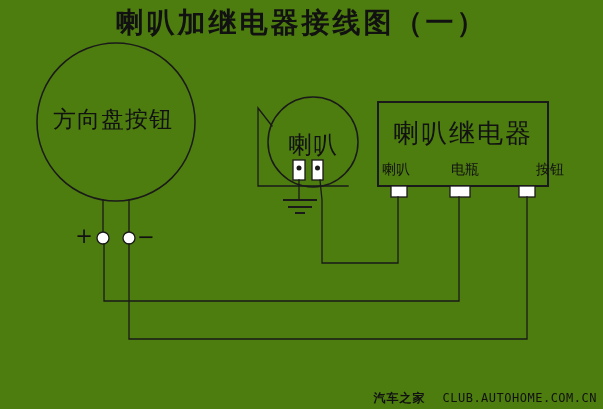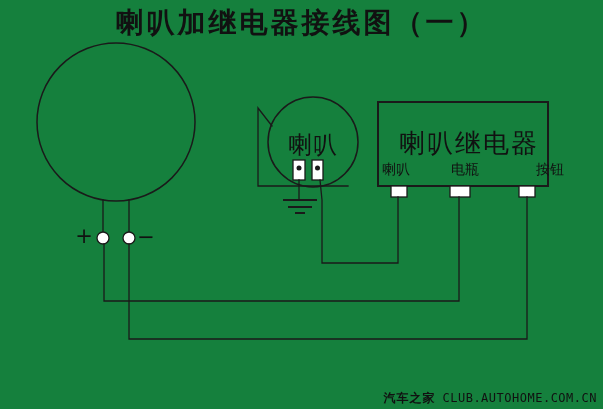--- a/index.html
+++ b/index.html
@@ -1,45 +1,45 @@
 <!DOCTYPE html>
 <html><head>
 <meta charset="utf-8">
 <style>
   html,body{margin:0;padding:0;background:#ffffff;}
   .canvas{
     position:relative;
     width:603px;height:409px;
-    background:#15803d;
+    background:#4d7c0f;
     font-family:"Liberation Serif","DejaVu Serif",serif;
     color:#111;
     overflow:hidden;
   }
   .layer{position:absolute;left:0;top:0;}
   .txt{position:absolute;text-align:center;white-space:nowrap;}
   .title{
     left:0;right:0;top:4px;
     font-size:28px;font-weight:bold;letter-spacing:3px;
   }
   .steering-label{left:33px;top:104px;width:160px;font-size:23px;letter-spacing:1px;}
   .horn-label{left:270px;top:129px;width:86px;font-size:24px;letter-spacing:1px;}
-  .relay-title{left:378px;top:126px;width:170px;font-size:26px;letter-spacing:2px;padding-left:6px;}
+  .relay-title{left:378px;top:116px;width:170px;font-size:26px;letter-spacing:2px;}
   .term-label{font-size:14px;top:161px;width:44px;}
   .term-horn{left:374px;}
   .term-battery{left:443px;}
   .term-button{left:528px;}
   .sym{font-family:"DejaVu Sans",sans-serif;font-size:21px;line-height:22px;width:20px;}
   .plus{left:74px;top:225px;}
   .minus{left:136px;top:226px;}
   .watermark{
     position:absolute;right:6px;top:390px;
     font-size:12px;white-space:nowrap;text-align:right;
     font-family:"Liberation Sans","DejaVu Sans",sans-serif;
   }
-  .watermark .site{font-weight:bold;margin-right:7px;letter-spacing:1px;}
+  .watermark .site{font-weight:bold;margin-right:17px;letter-spacing:1px;}
   .watermark .url{font-family:"DejaVu Sans Mono","Liberation Mono",monospace;letter-spacing:0.5px;}
 </style>
 </head>
 <body>
 
 <div class="canvas">
 
   <svg class="layer" width="603" height="409" viewBox="0 0 603 409">
     <g fill="none" stroke="#1a1a1a" stroke-width="1.5" stroke-linecap="square" stroke-linejoin="miter">
 
@@ -73,20 +73,21 @@
       <rect x="519" y="186" width="16" height="11" fill="#ffffff" stroke-width="1.3"></rect>
 
       <polyline points="320,180 322,200 322,263 398,263 398,197" stroke-width="1.3"></polyline>
       <polyline points="104,244 104,301 459,301 459,197" stroke-width="1.3"></polyline>
       <polyline points="129,244 129,339 527,339 527,197" stroke-width="1.3"></polyline>
     </g>
   </svg>
 
   <div class="txt title">喇叭加继电器接线图（一）</div>
 
+  <div class="txt steering-label">方向盘按钮</div>
   <div class="txt sym plus">+</div>
   <div class="txt sym minus">−</div>
 
   <div class="txt horn-label">喇叭</div>
 
   <div class="txt relay-title">喇叭继电器</div>
   <div class="txt term-label term-horn">喇叭</div>
   <div class="txt term-label term-battery">电瓶</div>
   <div class="txt term-label term-button">按钮</div>
 

